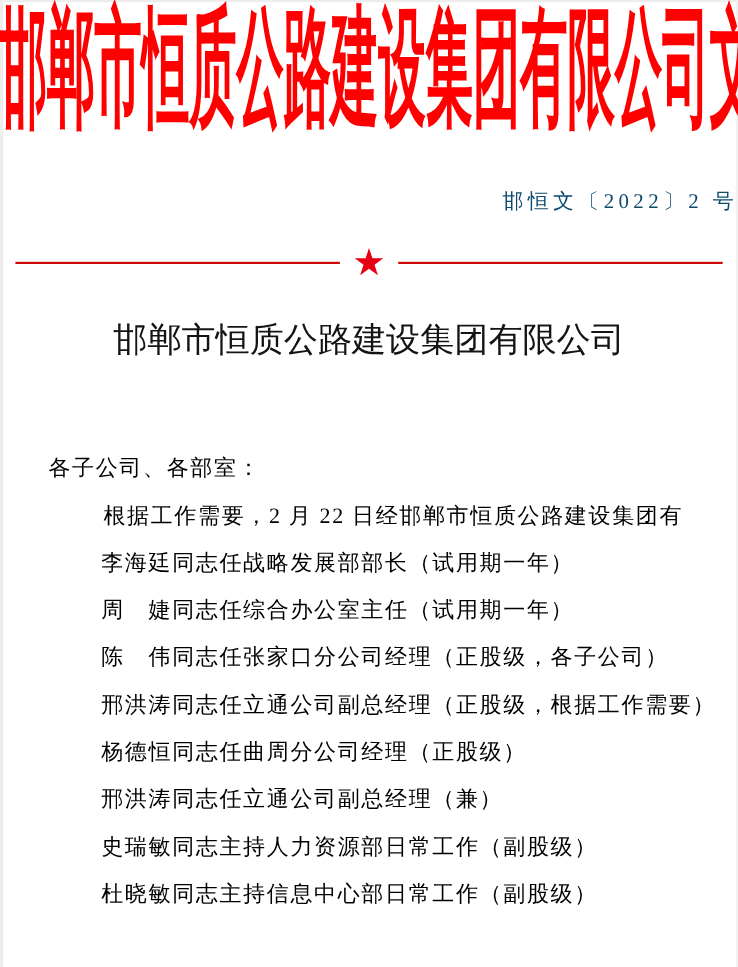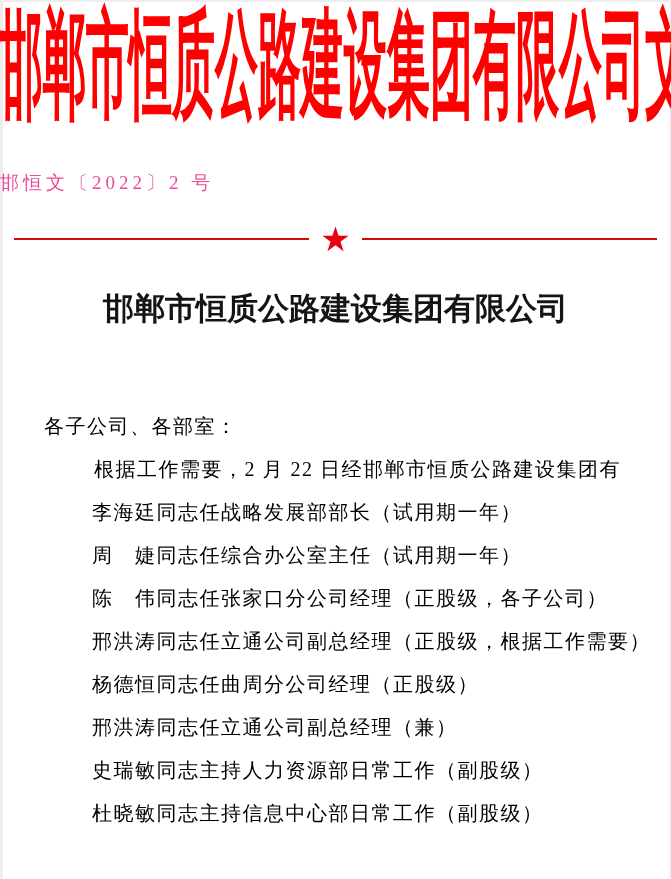--- a/index.html
+++ b/index.html
@@ -29,24 +29,24 @@
     line-height: 1;
     color: #fe0000;
     transform: scaleY(2.75);
     transform-origin: 50% 0;
     font-family: "Liberation Serif", "DejaVu Serif", serif;
   }
 
   
   .doc-number {
     position: absolute; top: 170px; left: 0; right: 0;
-    text-align: left;
+    text-align: right;
     font-size: 19px;
     letter-spacing: 4px;
-    color: #ec4899;
+    color: #0c4a6e;
   }
 
   
   .divider {
     position: absolute; top: 221px; left: 14px; right: 14px; height: 36px;
     display: flex; align-items: center;
   }
   .divider .rule { flex: 1; height: 2px; background: #cf0a0a; }
   .divider .star {
     color: #e60012;
@@ -54,21 +54,21 @@
     line-height: 36px;
     margin: 0 11px;
     font-family: "DejaVu Sans", sans-serif;
   }
 
   
   .doc-title {
     position: absolute; top: 288px; left: 0; right: 0;
     text-align: center;
     font-family: "Liberation Sans", "DejaVu Sans", sans-serif;
-    font-weight: bold;
+    font-weight: normal;
     font-size: 31px;
     line-height: 41px;
     color: #141414;
   }
 
   
   .content {
     position: absolute; top: 405px; left: 44px; right: 30px;
     font-size: 20px;
     letter-spacing: 1.5px;

